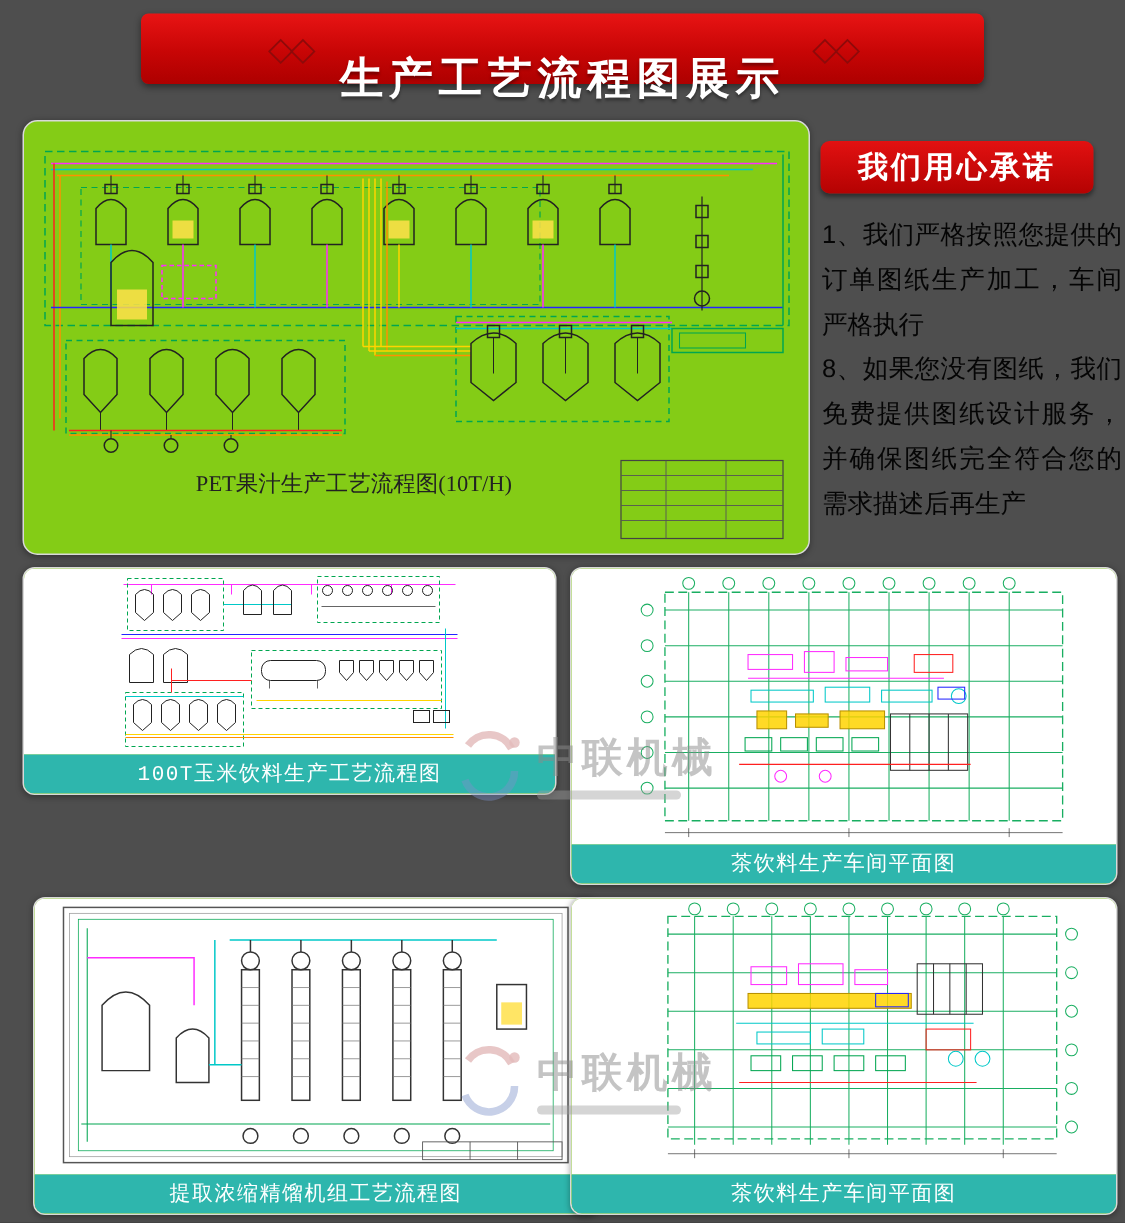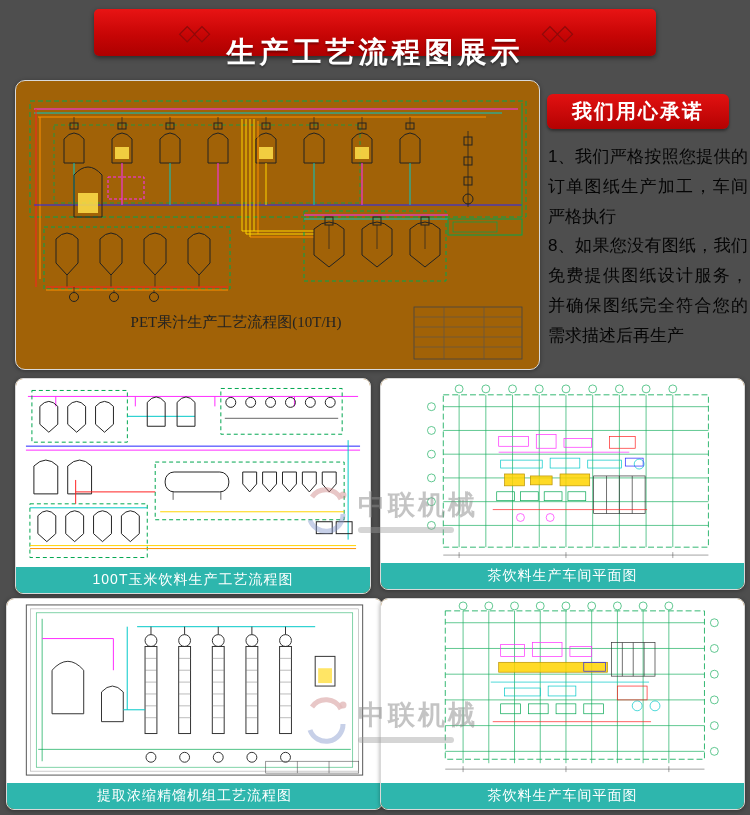--- a/index.html
+++ b/index.html
@@ -11,21 +11,21 @@
   .banner { position:absolute; top:9px; left:50%; transform:translateX(-50%);
     width:562px; height:47px; border-radius:5px;
     background:linear-gradient(180deg,#e81414 0%,#c70505 55%,#ad0000 100%);
     display:flex; align-items:center; justify-content:center; gap:18px;
     box-shadow:0 2px 5px rgba(0,0,0,.45); }
   .banner .orn { color:#8d0a0a; font-size:22px; font-weight:bold; letter-spacing:-2px; }
   .banner .title { color:#ffffff; font-size:29px; font-weight:bold; letter-spacing:4px;
     text-shadow:0 2px 2px rgba(0,0,0,.35);margin-top:41px; }
 
   
-  .card { position:absolute; background:#a16207; border:1px solid #d9d9d9;
+  .card { position:absolute; background:#84cc16; border:1px solid #d9d9d9;
     border-radius:10px; box-shadow:0 1px 4px rgba(0,0,0,.35); overflow:hidden; }
   .main-card { left:15px; top:80px; width:525px; height:290px; }
   .main-card svg { position:absolute; left:0; top:0; }
   .main-caption { position:absolute; left:20px; top:232px; width:400px; text-align:center;
     font-family:"Liberation Serif","DejaVu Serif",serif; font-size:15px; color:#222; }
 
   
   .badge { position:absolute; left:547px; top:94px; width:182px; height:35px;
     background:linear-gradient(180deg,#e21111,#b40202); border-radius:6px;
     color:#fff; font-size:20px; font-weight:bold; letter-spacing:2px;
@@ -174,21 +174,21 @@
     </svg>
     <div class="main-caption">PET果汁生产工艺流程图(10T/H)</div>
   </div>
 
   <div class="badge">我们用心承诺</div>
   <div class="promise">
     <p>1、我们严格按照您提供的订单图纸生产加工，车间严格执行</p>
     <p>8、如果您没有图纸，我们免费提供图纸设计服务，并确保图纸完全符合您的需求描述后再生产</p>
   </div>
 
-  <div class="card gcard" style="left:15px; top:378px; width:356px; height:216px;">
+  <div class="card gcard" style="left:15px; top:378px; width:356px; height:152px;font-family:Liberation Mono, monospace;">
     <div class="img">
       <svg viewBox="0 0 356 186">
         <g fill="none" stroke-width="1">
           <line x1="12" y1="16" x2="344" y2="16" stroke="#ff2bff"></line>
           <line x1="40" y1="16" x2="40" y2="26" stroke="#ff2bff"></line>
             <line x1="120" y1="16" x2="120" y2="26" stroke="#ff2bff"></line>
           <line x1="200" y1="16" x2="200" y2="26" stroke="#ff2bff"></line>
             <line x1="280" y1="16" x2="280" y2="26" stroke="#ff2bff"></line>
           <rect x="16" y="10" width="96" height="52" stroke="#00a650" stroke-dasharray="4 3"></rect>
           <path d="M24 26 q9 -10 18 0 v18 l-9 8 l-9 -8 z" stroke="#222"></path>
@@ -314,21 +314,21 @@
           <line x1="62" y1="178" x2="330" y2="178" stroke="#444" stroke-width="0.5"></line>
           <line x1="78" y1="175" x2="78" y2="181" stroke="#444" stroke-width="0.5"></line>
             <line x1="186" y1="175" x2="186" y2="181" stroke="#444" stroke-width="0.5"></line>
             <line x1="294" y1="175" x2="294" y2="181" stroke="#444" stroke-width="0.5"></line>
         </g>
       </svg>
     </div>
     <div class="caption-bar">茶饮料生产车间平面图</div>
   </div>
 
-  <div class="card gcard" style="left:6px; top:598px; width:377px; height:212px;">
+  <div class="card gcard" style="left:22px; top:598px; width:377px; height:212px;">
     <div class="img">
       <svg viewBox="0 0 356 186">
         <g fill="none" stroke-width="1">
           <rect x="8" y="6" width="340" height="172" stroke="#555"></rect>
           <rect x="12" y="10" width="332" height="164" stroke="#999" stroke-width="0.5"></rect>
           <rect x="18" y="14" width="320" height="156" stroke="#00a650" stroke-width="0.5"></rect>
           <line x1="120" y1="28" x2="300" y2="28" stroke="#00c8c8"></line>
           <g stroke="#333">
             <rect x="128" y="48" width="12" height="88"></rect>
               <circle cx="134" cy="42" r="6"></circle>

